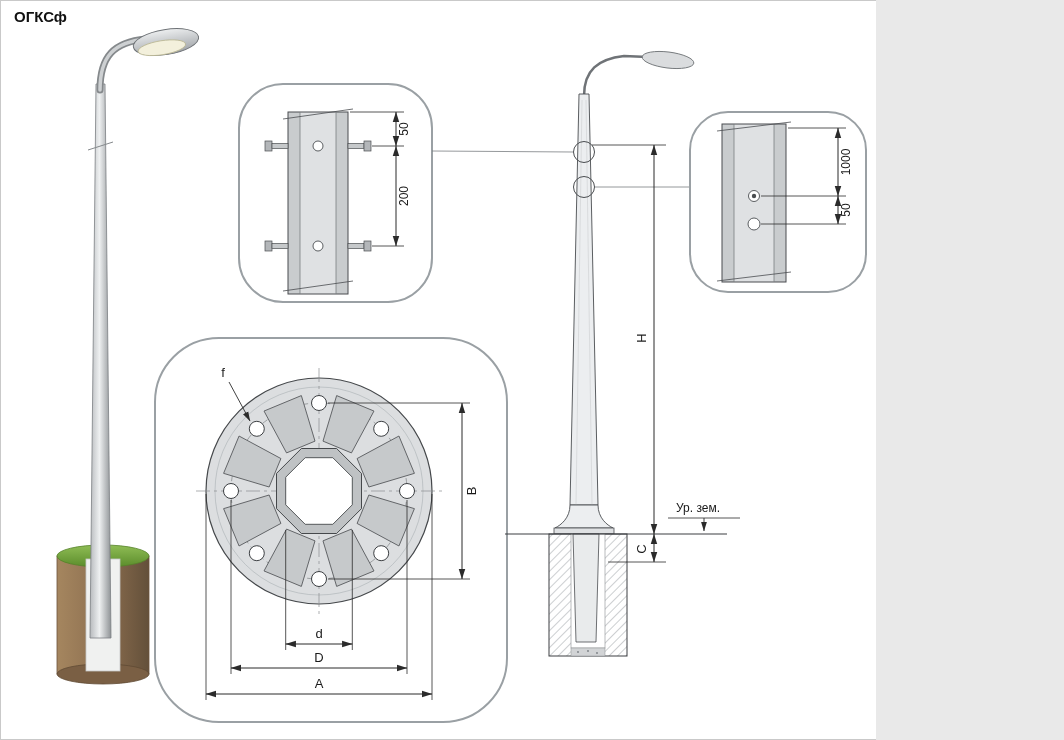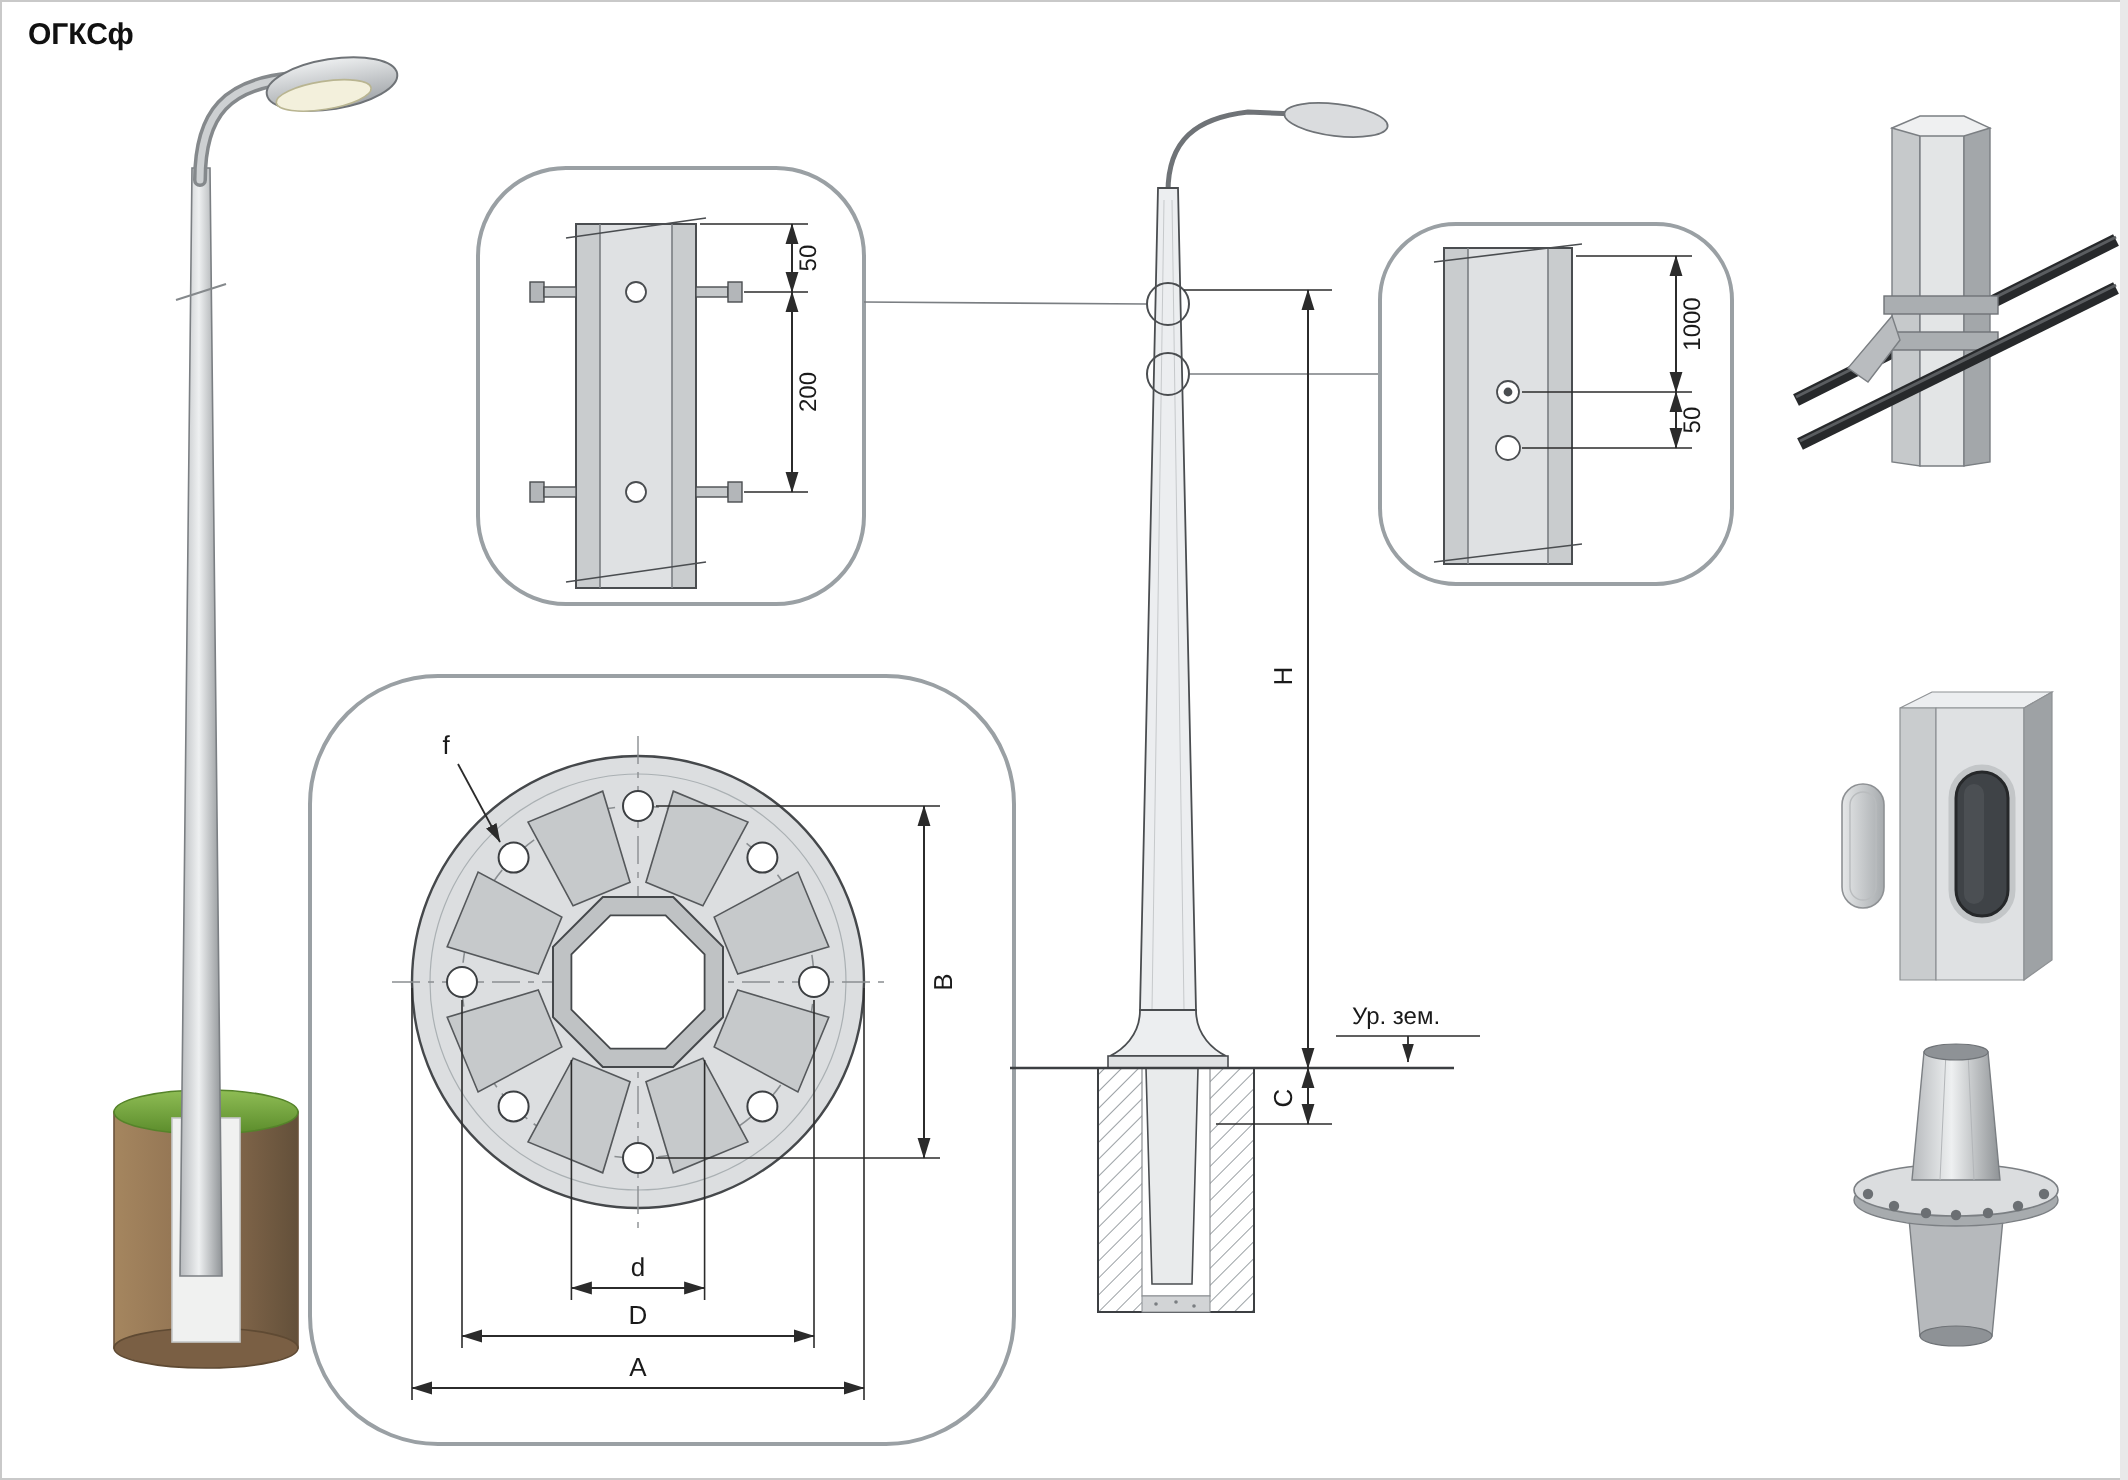--- a/index.html
+++ b/index.html
@@ -1,16 +1,16 @@
 <!DOCTYPE html>
 <html><head>
 <meta charset="utf-8">
 <style>
   html,body{margin:0;padding:0;background:#e9e9e9;}
-  .canvas{position:relative;width:1060px;height:740px;background:#f0abfc;overflow:hidden;}
+  .canvas{position:relative;width:876px;height:740px;background:#f0abfc;overflow:hidden;}
   svg{display:block;}
   text{font-family:"Liberation Sans", sans-serif;}
   .dim{font-size:12px;fill:#1a1a1a;}
   .dimBig{font-size:13px;fill:#1a1a1a;}
   .title{font-size:15px;font-weight:bold;fill:#111111;}
 </style>
 </head>
 <body>
 
 <div class="canvas">

